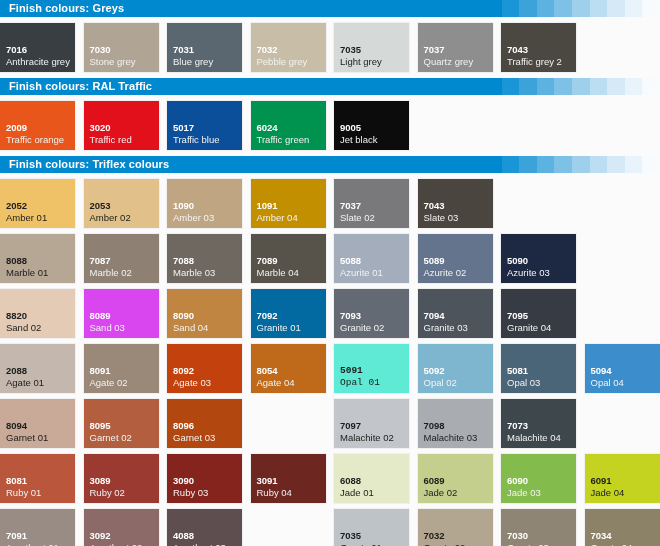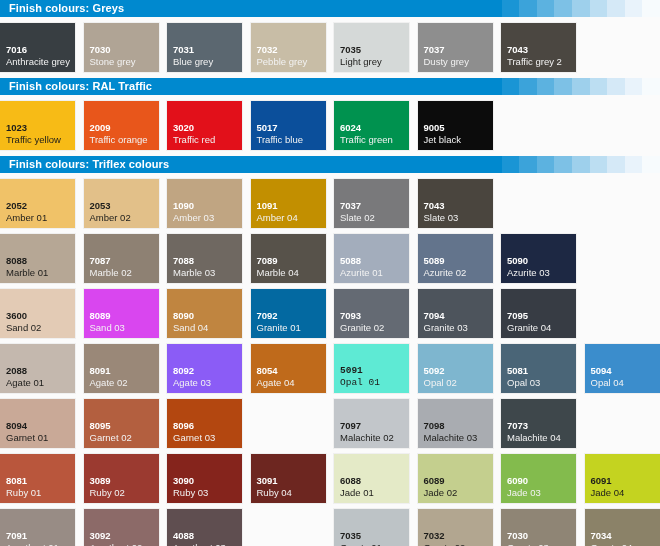--- a/index.html
+++ b/index.html
@@ -102,21 +102,21 @@
       </div>
       <div class="cell">
         <div class="sw dark-text" style="background: rgb(213, 217, 216);">
           <div class="code">7035</div>
           <div class="name">Light grey</div>
         </div>
       </div>
       <div class="cell">
         <div class="sw light-text" style="background: rgb(142, 142, 142);">
           <div class="code">7037</div>
-          <div class="name">Dusty grey</div>
+          <div class="name">Quartz grey</div>
         </div>
       </div>
       <div class="cell">
         <div class="sw light-text" style="background: rgb(75, 71, 65);">
           <div class="code">7043</div>
           <div class="name">Traffic grey 2</div>
         </div>
       </div>
       <div class="cell empty"></div>
     </div>
@@ -132,26 +132,20 @@
         <i style="background: rgb(188, 222, 242);"></i>
         <i style="background: rgb(213, 233, 247);"></i>
         <i style="background: rgb(233, 243, 251);"></i>
         <i style="background: rgb(247, 251, 253);"></i>
       </div>
       <div class="title">Finish colours: RAL Traffic</div>
     </div>
     <div class="row-pad-top"></div>
     <div class="swatch-row">
       <div class="cell">
-        <div class="sw dark-text" style="background: rgb(247, 187, 22);">
-          <div class="code">1023</div>
-          <div class="name">Traffic yellow</div>
-        </div>
-      </div>
-      <div class="cell">
         <div class="sw light-text" style="background: rgb(232, 86, 27);">
           <div class="code">2009</div>
           <div class="name">Traffic orange</div>
         </div>
       </div>
       <div class="cell">
         <div class="sw light-text" style="background: rgb(226, 16, 26);">
           <div class="code">3020</div>
           <div class="name">Traffic red</div>
         </div>
@@ -275,21 +269,21 @@
           <div class="code">5090</div>
           <div class="name">Azurite 03</div>
         </div>
       </div>
       <div class="cell empty"></div>
     </div>
     <div class="row-pad-top"></div>
     <div class="swatch-row">
       <div class="cell">
         <div class="sw dark-text" style="background: rgb(227, 203, 181);">
-          <div class="code">3600</div>
+          <div class="code">8820</div>
           <div class="name">Sand 02</div>
         </div>
       </div>
       <div class="cell">
         <div class="sw light-text" style="background: #d946ef; padding-left: 25px;">
           <div class="code">8089</div>
           <div class="name">Sand 03</div>
         </div>
       </div>
       <div class="cell">
@@ -331,21 +325,21 @@
           <div class="name">Agate 01</div>
         </div>
       </div>
       <div class="cell">
         <div class="sw light-text" style="background: rgb(154, 136, 120);">
           <div class="code">8091</div>
           <div class="name">Agate 02</div>
         </div>
       </div>
       <div class="cell">
-        <div class="sw light-text" style="background: #8b5cf6; padding-left: 15px;">
+        <div class="sw light-text" style="background: #c2410c; padding-left: 15px;">
           <div class="code">8092</div>
           <div class="name">Agate 03</div>
         </div>
       </div>
       <div class="cell">
         <div class="sw light-text" style="background: rgb(191, 106, 27);">
           <div class="code">8054</div>
           <div class="name">Agate 04</div>
         </div>
       </div>

